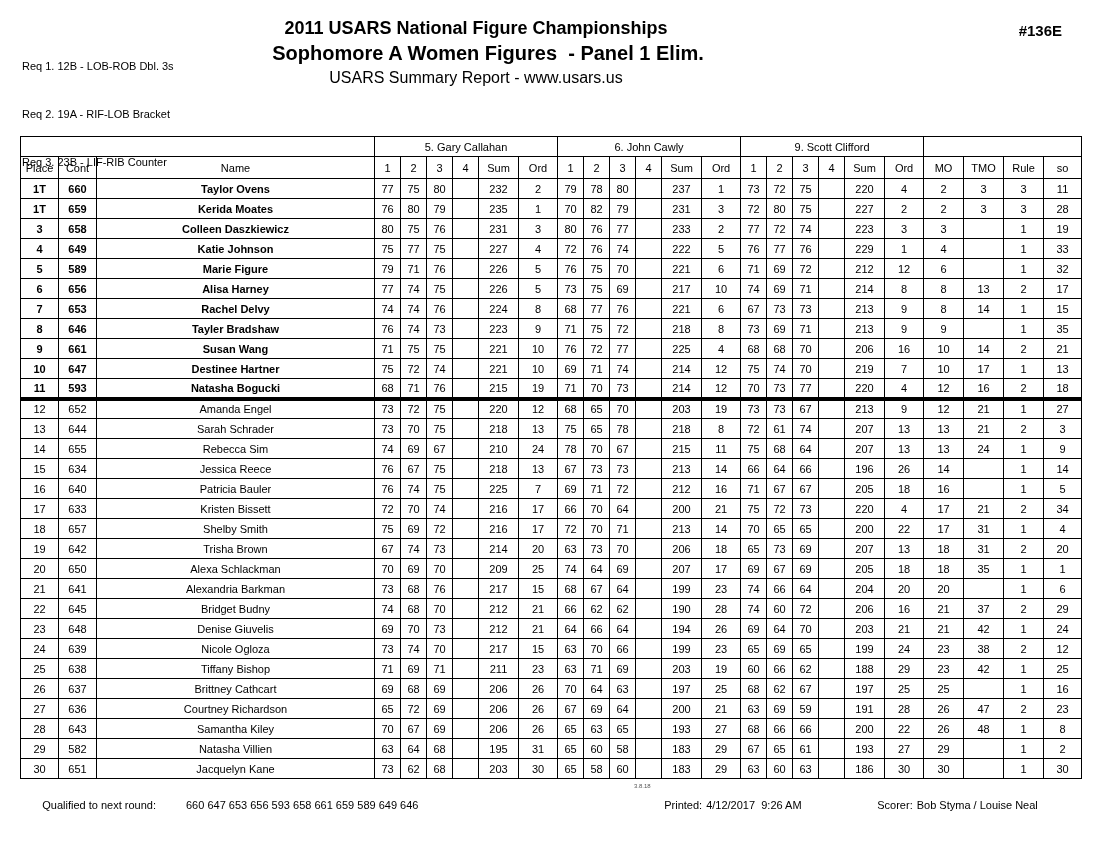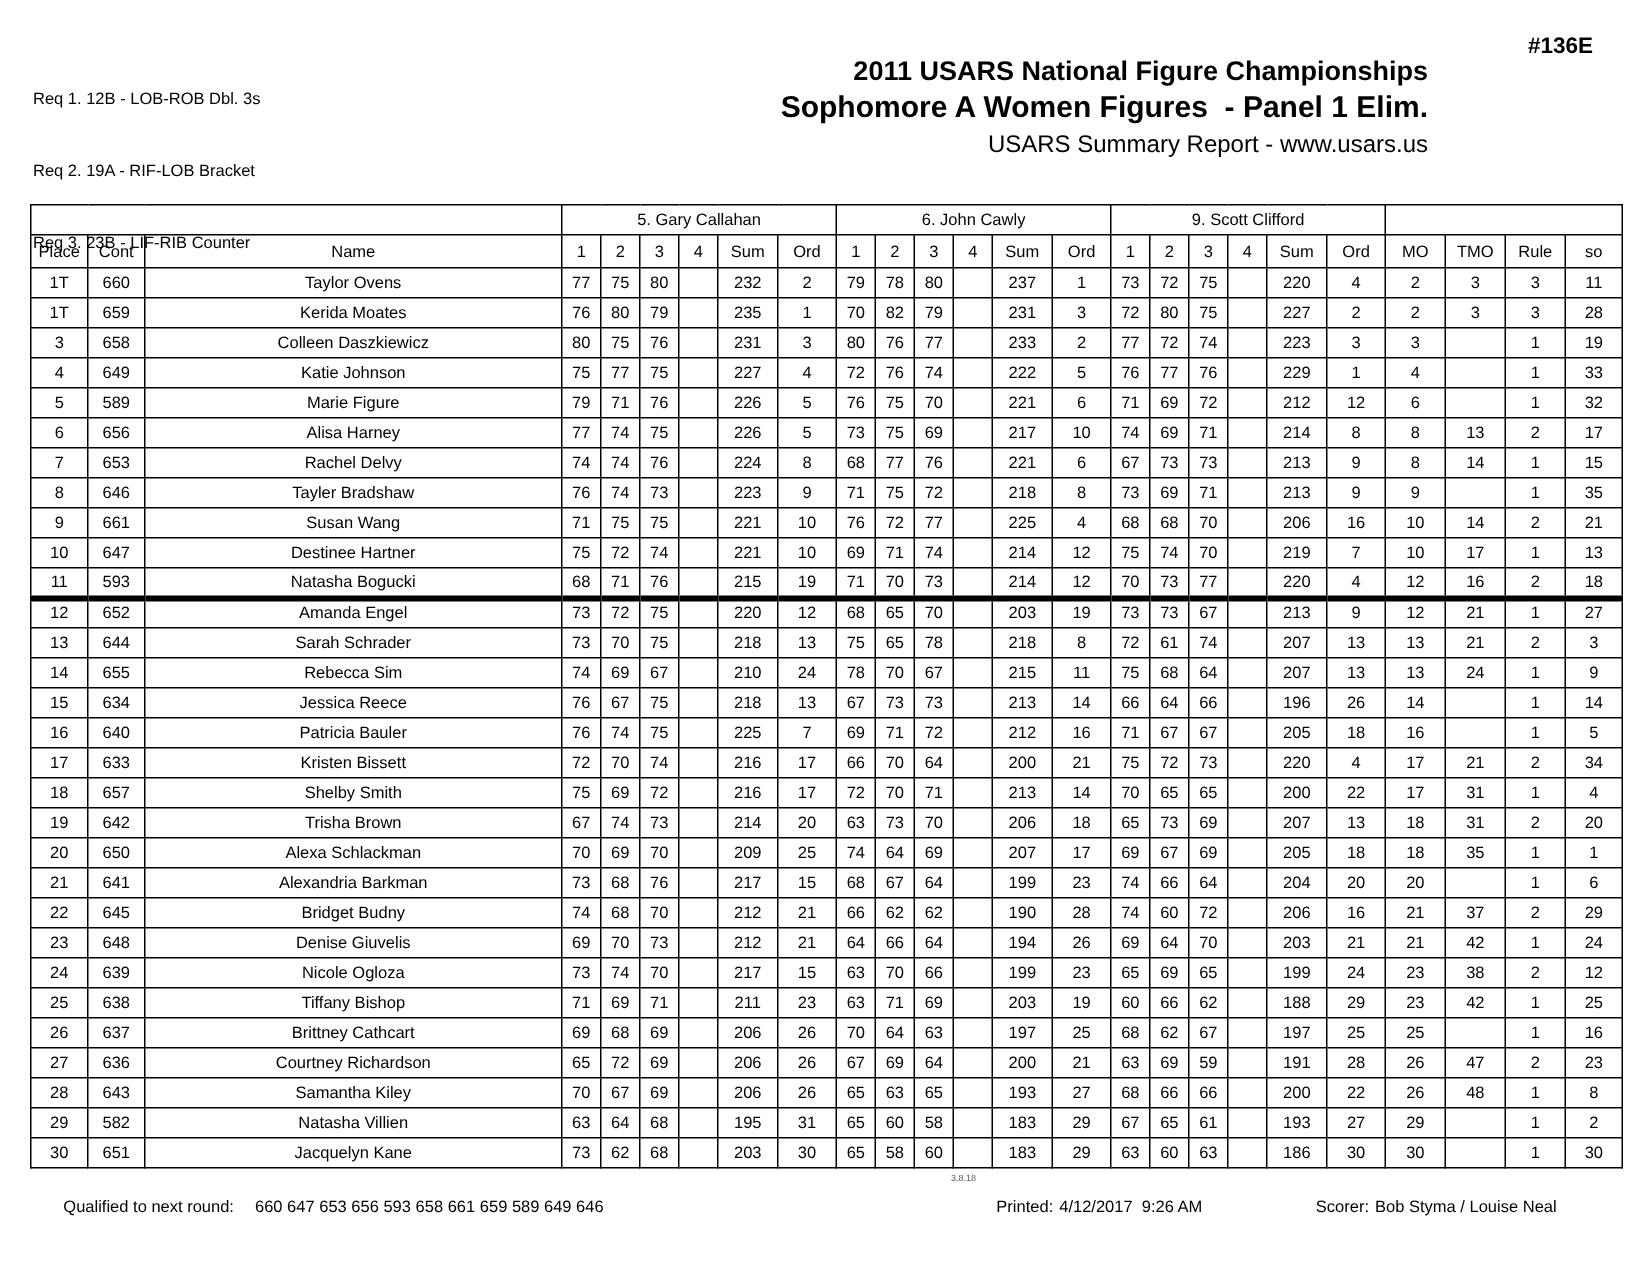--- a/index.html
+++ b/index.html
@@ -4,44 +4,44 @@
 <style>
   * { box-sizing: border-box; }
   html, body { margin: 0; padding: 0; background: #ffffff; }
   .page {
     position: relative; width: 1100px; height: 850px;
     background: #ffffff; color: #000;
     font-family: "Liberation Sans", sans-serif;
     overflow: hidden;
   }
   .reqs { position: absolute; left: 22px; top: 26px; font-size: 11px; line-height: 16px; white-space: pre; }
-  .titleblock { position: absolute; left: 0; top: 18px; width: 952px; text-align: right; margin-top: 19px; }
+  .titleblock { position: absolute; left: 0; top: 18px; width: 952px; text-align: center; }
   .title  { font-size: 18px; font-weight: bold; white-space: pre; }
   .venue  { font-size: 14px; margin-top: 3px; white-space: pre; }
   .event  { font-size: 20px; font-weight: bold; margin-top: 3px; white-space: pre; padding-left: 24px; }
   .report { font-size: 16px; margin-top: 4px; white-space: pre; }
   .eventnum { position: absolute; right: 38px; top: 22px; font-size: 15px; font-weight: bold; }
 
   table.score { position: absolute; left: 20px; top: 136px; width: 1062px; border-collapse: collapse; table-layout: fixed; }
   table.score td, table.score th {
     border: 1px solid #000; font-size: 11px; font-weight: normal;
     padding: 0 1px; height: 20px; text-align: center;
     overflow: hidden; white-space: nowrap;
   }
   tr.hdr th { height: 22px; margin-top: 48px; }
   td.nob { border: none; }
   td.jname { text-align: left; padding-left: 5px; white-space: pre; }
   th.name, td.name { text-align: left; padding-left: 6px; }
   th.ord, td.ord { border-left: 3px solid #000; border-right: 3px solid #000; }
   td.ord { font-weight: bold; }
-  tr.q td.place, tr.q td.cont, tr.q td.name { font-weight: normal; text-align: center; }
+  tr.q td.place, tr.q td.cont, tr.q td.name { font-weight: bold; text-align: center; }
   tr.cut td { border-bottom: 4px solid #000; }
 
   .qualified { position: absolute; left: 30px; top: 787px; font-size: 11px; white-space: pre; }
-  .qualified .qlist { margin-left: 14px; }
+  .qualified .qlist { margin-left: 30px; }
   .version { position: absolute; left: 634px; top: 783px; font-size: 6px; color: #555; }
   .printed { position: absolute; left: 652px; top: 787px; font-size: 11px; white-space: pre; }
   .printed .pval, .scorer .sval { margin-left: 4px; }
   .scorer { position: absolute; left: 865px; top: 787px; font-size: 11px; white-space: pre; }
 </style>
 </head>
 <body>
 
 <div class="page">
 

